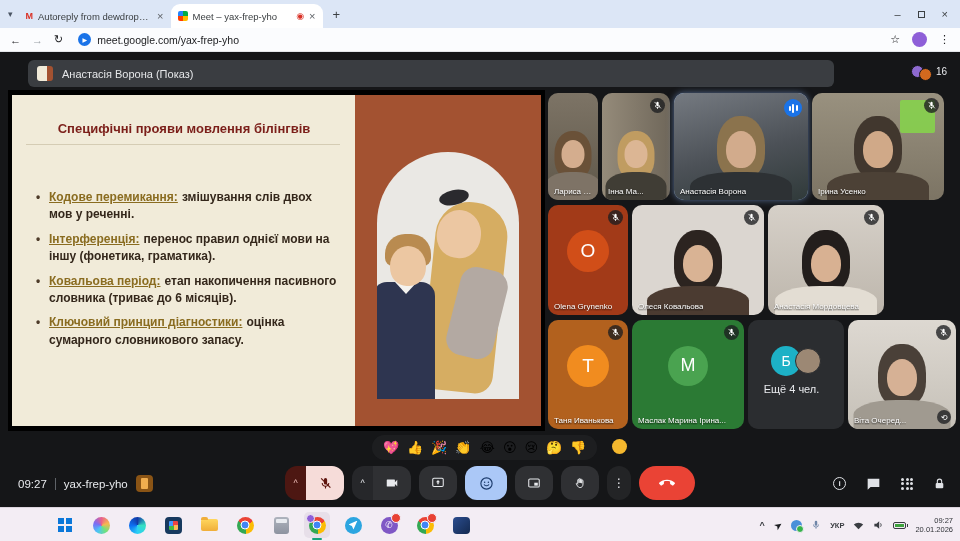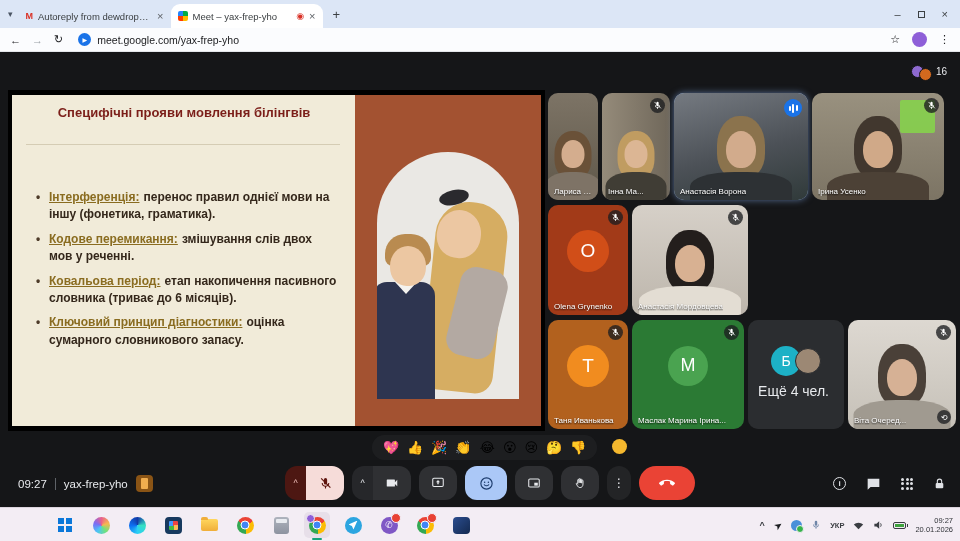--- a/index.html
+++ b/index.html
@@ -65,21 +65,21 @@
   .girl-body{position:absolute;left:76px;top:116px;width:48px;height:90px;background:#b3a9a2;
     border-radius:16px;transform:rotate(14deg);}
   .boy-hair{position:absolute;left:8px;top:82px;width:46px;height:32px;background:#b98b50;
     border-radius:20px 20px 8px 8px;}
   .boy-face{position:absolute;left:13px;top:94px;width:36px;height:40px;background:#ecc7a2;
     border-radius:50% 50% 46% 46%;}
   .boy-body{position:absolute;left:-4px;top:130px;width:62px;height:120px;background:#2e3550;
     border-radius:14px 14px 0 0;}
   .boy-collar{position:absolute;left:18px;top:130px;width:22px;height:12px;background:#f4f2ee;
     clip-path:polygon(0 0,100% 0,50% 100%);}
-  .slide-title{position:absolute;left:16px;top:10px;width:312px;text-align:center;
+  .slide-title{position:absolute;left:16px;top:26px;width:312px;text-align:center;
     color:#7b1e19;font-weight:bold;font-size:13px;}
   .slide-divider{position:absolute;left:14px;top:49px;width:314px;height:1px;background:#d5ccb4;}
   .bullets{position:absolute;left:24px;top:94px;width:302px;list-style:none;}
   .bullets li{position:relative;padding-left:13px;margin-bottom:7px;font-size:12px;line-height:1.45;
     color:#34271b;font-weight:600;}
   .bullets li::before{content:"•";position:absolute;left:0;color:#4d3a28;}
   .term{color:#8a6c20;font-weight:bold;text-decoration:underline;margin-right:4px;}
 
   
   .grid{position:absolute;left:548px;top:41px;width:410px;display:flex;flex-direction:column;gap:5px;}
@@ -104,21 +104,21 @@
   .audio i:nth-child(1){height:5px;}.audio i:nth-child(2){height:9px;}.audio i:nth-child(3){height:6px;}
   .flip{position:absolute;right:5px;bottom:5px;width:14px;height:14px;border-radius:50%;
     background:rgba(28,29,32,.78);color:#fff;font-size:8px;display:flex;align-items:center;
     justify-content:center;}
   .ovwrap{position:absolute;left:50%;top:38%;transform:translate(-50%,-50%);display:flex;
     align-items:center;}
   .ovletter{width:30px;height:30px;border-radius:50%;color:#fff;font-size:14px;display:flex;
     align-items:center;justify-content:center;}
   .ovphoto{width:26px;height:26px;border-radius:50%;background:#9c8874;margin-left:-6px;
     border:1px solid #2b2d30;}
-  .ovlabel{position:absolute;left:0;right:15px;top:58%;text-align:right;color:#e8eaed;font-size:14px;}
+  .ovlabel{position:absolute;left:0;right:9px;top:58%;text-align:center;color:#e8eaed;font-size:11px;}
 
   
   .reactions{position:absolute;left:372px;top:383px;height:25px;background:rgba(30,31,34,.92);
     border-radius:13px;display:flex;align-items:center;gap:8px;padding:0 11px;font-size:13px;}
   .reactions span{cursor:pointer;line-height:1;}
   .float-emoji{position:absolute;left:612px;top:387px;width:15px;height:15px;border-radius:50%;
     background:#f5b82e;filter:blur(.7px);}
 
   
   .ctlbar{position:absolute;left:0;bottom:0;width:100%;height:47px;}
@@ -242,20 +242,24 @@
       <span class="url">meet.google.com/yax-frep-yho</span>
     </div>
     <div class="addr-right">
       <span>☆</span>
       <span class="avatar"></span>
       <span>⋮</span>
     </div>
   </div>
 
   <div class="meet">
+    <div class="banner">
+      <span class="banner-thumb"></span>
+      <span>Анастасія Ворона (Показ)</span>
+    </div>
     <div class="people">
       <span class="pp1"></span>
       <span class="pp2"></span>
       <span class="pcount">16</span>
     </div>
 
     <div class="stage">
       <div class="slide">
         <div class="slide-right">
           <div class="arch">
@@ -265,22 +269,22 @@
             <div class="girl-body"></div>
               <div class="boy-hair"></div>
               <div class="boy-body"></div>
             <div class="boy-collar"></div>
               <div class="boy-face"></div>
           </div>
         </div>
         <div class="slide-title">Специфічні прояви мовлення білінгвів</div>
         <div class="slide-divider"></div>
         <ul class="bullets">
+          <li><span class="term">Кодове перемикання:</span><span>змішування слів двох мов у реченні.</span></li>
           <li><span class="term">Інтерференція:</span><span>перенос правил однієї мови на іншу (фонетика, граматика).</span></li>
-          <li><span class="term">Кодове перемикання:</span><span>змішування слів двох мов у реченні.</span></li>
           <li><span class="term">Ковальова період:</span><span>етап накопичення пасивного словника (триває до 6 місяців).</span></li>
           <li><span class="term">Ключовий принцип діагностики:</span><span>оцінка сумарного словникового запасу.</span></li>
         </ul>
       </div>
     </div>
 
     <div class="grid">
         <div class="vrow">
           <div class="tile" style="width: 50px; height: 107px;">
             <div class="wall" style="background:linear-gradient(180deg,#7d7466,#5f5749)"></div>
@@ -336,20 +340,34 @@
             <div class="wall" style="background:#a23a18"></div>
             <div class="letter" style="width:42px;height:42px;background:#d14e18;font-size:19px">O</div>
             <div class="mute">
               <svg width="9" height="9" viewBox="0 0 24 24">
                 <path fill="#fff" d="M12 14a3 3 0 0 0 3-3V5a3 3 0 0 0-6 0v6a3 3 0 0 0 3 3z"></path>
                 <path fill="#fff" d="M17 11a5 5 0 0 1-10 0H5a7 7 0 0 0 6 6.92V21h2v-3.08A7 7 0 0 0 19 11h-2z"></path>
                 <line x1="4" y1="2.5" x2="21" y2="19.5" stroke="#fff" stroke-width="2.2"></line>
               </svg>
             </div>
             <div class="pname">Olena Grynenko</div>
+          </div>
+          <div class="tile" style="width: 132px; height: 110px;">
+            <div class="wall" style="background:#dbd6d0"></div>
+            <div class="hair" style="width:48px;height:63px;background:#2c2420;bottom:22px"></div>
+            <div class="face" style="width:30px;height:37px;background:#d9b394;bottom:33px"></div>
+            <div class="shirt" style="width:102px;height:33px;background:#4b3b31"></div>
+            <div class="mute">
+              <svg width="9" height="9" viewBox="0 0 24 24">
+                <path fill="#fff" d="M12 14a3 3 0 0 0 3-3V5a3 3 0 0 0-6 0v6a3 3 0 0 0 3 3z"></path>
+                <path fill="#fff" d="M17 11a5 5 0 0 1-10 0H5a7 7 0 0 0 6 6.92V21h2v-3.08A7 7 0 0 0 19 11h-2z"></path>
+                <line x1="4" y1="2.5" x2="21" y2="19.5" stroke="#fff" stroke-width="2.2"></line>
+              </svg>
+            </div>
+            <div class="pname">Олеся Ковальова</div>
           </div>
           <div class="tile" style="width: 116px; height: 110px;">
             <div class="wall" style="background:linear-gradient(180deg,#d6d0c8,#bdb6ac)"></div>
             <div class="hair" style="width:48px;height:63px;background:#231e1c;bottom:22px"></div>
             <div class="face" style="width:30px;height:37px;background:#d8b192;bottom:33px"></div>
             <div class="shirt" style="width:102px;height:33px;background:#e3ddd3"></div>
             <div class="mute">
               <svg width="9" height="9" viewBox="0 0 24 24">
                 <path fill="#fff" d="M12 14a3 3 0 0 0 3-3V5a3 3 0 0 0-6 0v6a3 3 0 0 0 3 3z"></path>
                 <path fill="#fff" d="M17 11a5 5 0 0 1-10 0H5a7 7 0 0 0 6 6.92V21h2v-3.08A7 7 0 0 0 19 11h-2z"></path>

